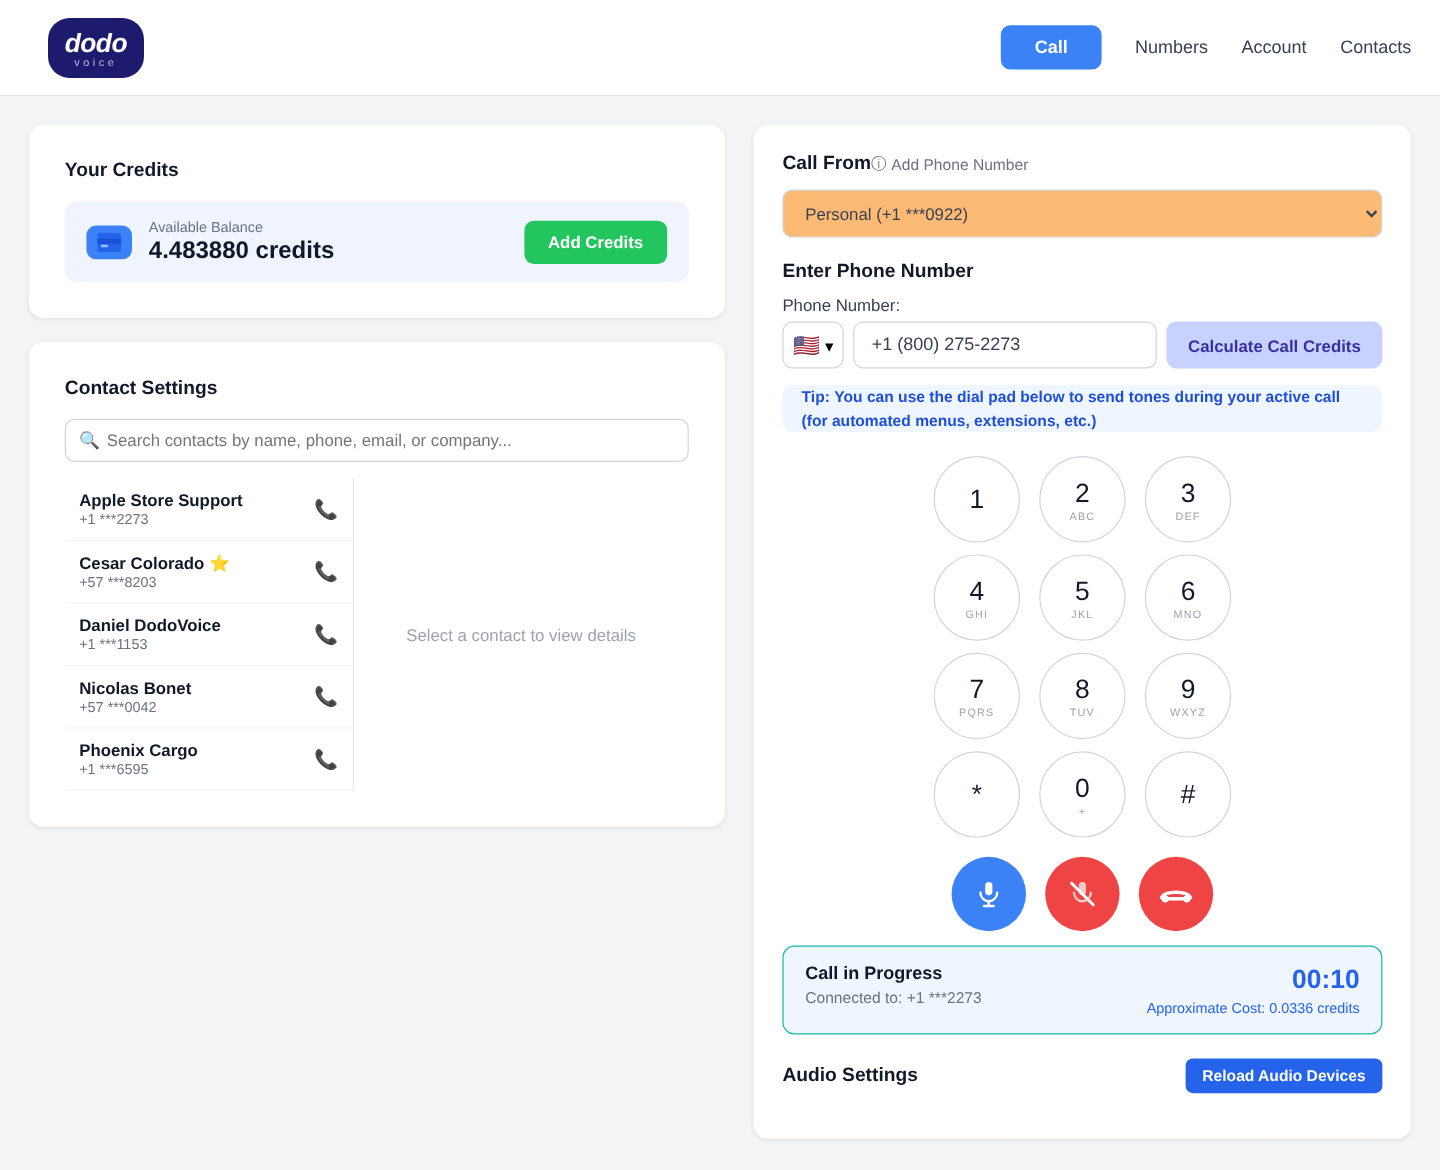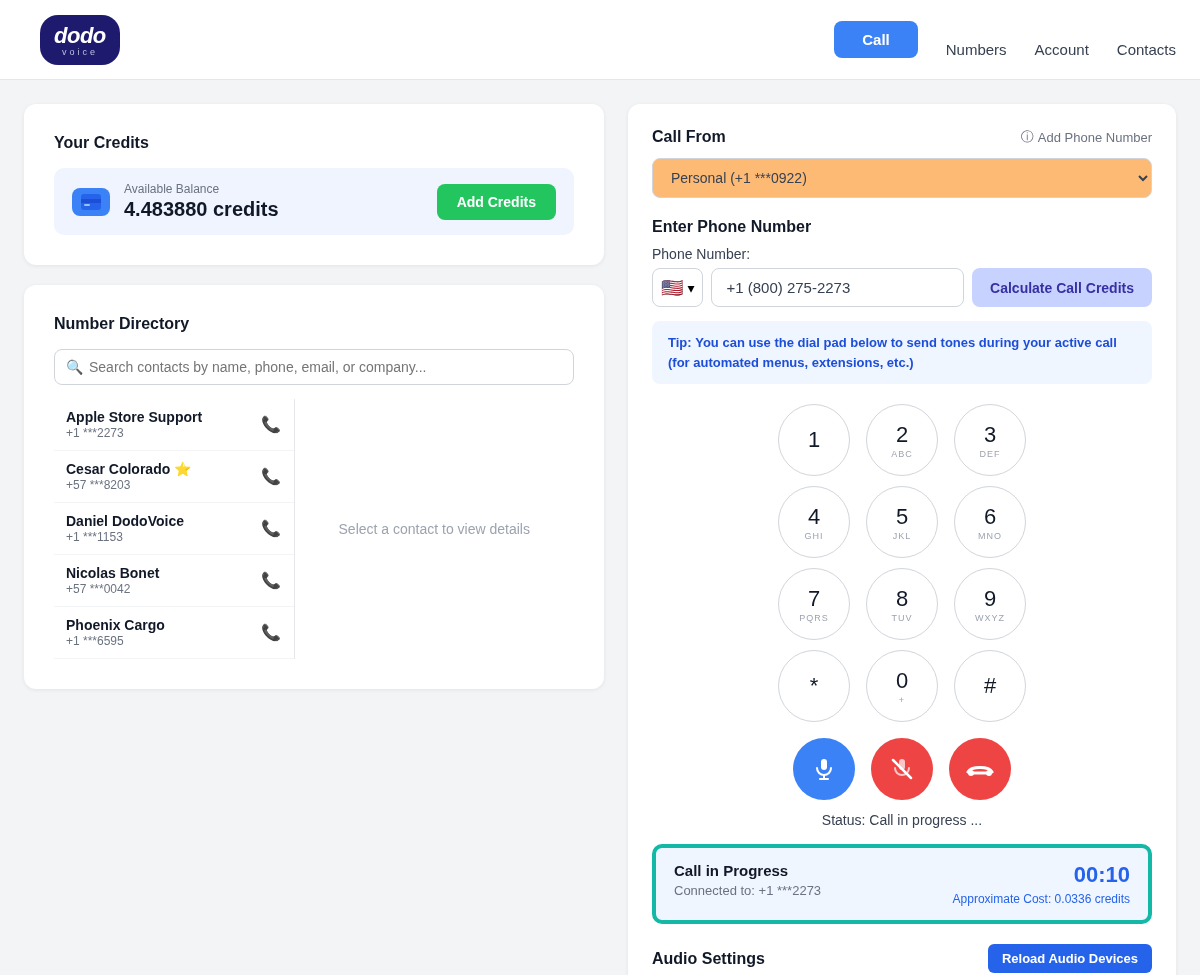--- a/index.html
+++ b/index.html
@@ -4,21 +4,21 @@
   <style>
     * { box-sizing: border-box; margin: 0; padding: 0; }
     body { font-family: -apple-system, BlinkMacSystemFont, 'Segoe UI', sans-serif; background: #f3f4f6; min-height: 975px; }
 
     
     .header { background: #fff; display: flex; align-items: center; justify-content: space-between; padding: 0 24px; height: 80px; border-bottom: 1px solid #e5e7eb; }
     .logo-wrap { display: flex; align-items: center; padding-left: 16px; }
     .logo-box { background: #1e1b6e; border-radius: 18px; padding: 8px 14px; display: flex; flex-direction: column; align-items: center; }
     .logo-text { color: #fff; font-size: 22px; font-weight: 800; letter-spacing: -0.5px; font-style: italic; }
     .logo-sub { color: #c0c0e0; font-size: 9px; letter-spacing: 3px; text-transform: lowercase; margin-top: -2px; }
-    .nav { display: flex; align-items: flex-end; gap: 28px; }
+    .nav { display: flex; align-items: center; gap: 28px; }
     .nav-call-btn { background: #3b82f6; color: #fff; border: none; border-radius: 8px; padding: 10px 28px; font-size: 15px; font-weight: 600; cursor: pointer; }
     .nav-link { color: #374151; font-size: 15px; cursor: pointer; text-decoration: none; }
 
     
     .main { display: flex; gap: 0; padding: 24px; gap: 24px; }
     .left-col { width: 580px; flex-shrink: 0; display: flex; flex-direction: column; gap: 20px; }
 
     
     .card { background: #fff; border-radius: 12px; padding: 30px; box-shadow: 0 1px 4px rgba(0,0,0,0.07); }
 
@@ -41,55 +41,55 @@
     .contact-item { display: flex; align-items: center; justify-content: space-between; padding: 10px 12px; border-bottom: 1px solid #f3f4f6; cursor: pointer; }
     .contact-name { font-size: 14px; font-weight: 600; color: #111827; }
     .contact-phone { font-size: 12px; color: #6b7280; margin-top: 1px; }
     .phone-call-icon { color: #22c55e; font-size: 16px; cursor: pointer; }
     .contact-detail { flex: 1; display: flex; align-items: center; justify-content: center; color: #9ca3af; font-size: 14px; padding: 20px; }
 
     
     .right-panel { background: #fff; border-radius: 12px; padding: 24px; box-shadow: 0 1px 4px rgba(0,0,0,0.07); }
 
     
-    .section-header { display: flex; align-items: center; justify-content: space-between; margin-bottom: 12px; }
+    .section-header { display: flex; align-items: center; margin-bottom: 12px; }
     .section-title { font-size: 16px; font-weight: 700; color: #111827; }
     .add-phone-link { color: #6b7280; font-size: 13px; display: flex; align-items: center; gap: 4px; cursor: pointer; }
     .select-box { width: 100%; border: 1px solid #d1d5db; border-radius: 8px; padding: 10px 14px; font-size: 14px; color: #374151; background: #fdba74; cursor: pointer; appearance: auto; margin-bottom: 20px; }
 
     
     .enter-phone-title { font-size: 16px; font-weight: 700; color: #111827; margin-bottom: 10px; }
     .phone-label { font-size: 14px; color: #374151; margin-bottom: 6px; }
     .phone-input-row { display: flex; gap: 8px; margin-bottom: 14px; }
     .flag-btn { display: flex; align-items: center; gap: 4px; border: 1px solid #d1d5db; border-radius: 8px; padding: 0 8px; background: #fff; cursor: pointer; font-size: 14px; }
     .flag-emoji { font-size: 18px; }
     .phone-input { flex: 1; border: 1px solid #d1d5db; border-radius: 8px; padding: 10px 14px; font-size: 15px; color: #374151; outline: none; }
     .calc-btn { background: #c7d2fe; color: #3730a3; border: none; border-radius: 8px; padding: 10px 18px; font-size: 14px; font-weight: 600; cursor: pointer; white-space: nowrap; }
 
     
-    .tip-box { background: #eff6ff; border-radius: 8px; padding: 12px 16px; font-size: 13px; color: #374151; margin-bottom: 20px; line-height: 1.5; }
+    .tip-box { background: #eff6ff; border-radius: 8px; padding: 0 16px; font-size: 13px; color: #374151; margin-bottom: 20px; line-height: 1.5; }
     .tip-box .highlight { color: #1d4ed8; font-weight: 600; }
 
     
     .dialpad { display: flex; flex-direction: column; align-items: center; gap: 10px; margin-bottom: 16px; }
     .dialpad-row { display: flex; gap: 16px; }
     .dial-key { width: 72px; height: 72px; border-radius: 50%; border: 1.5px solid #d1d5db; background: #fff; display: flex; flex-direction: column; align-items: center; justify-content: center; cursor: pointer; font-size: 22px; font-weight: 500; color: #111827; transition: background 0.1s; }
     .dial-sub { font-size: 9px; color: #9ca3af; letter-spacing: 1px; font-weight: 400; margin-top: 1px; }
     .dial-key.empty-sub .dial-sub { visibility: hidden; }
 
     
     .action-row { display: flex; gap: 16px; justify-content: center; margin-bottom: 12px; }
     .action-btn { width: 62px; height: 62px; border-radius: 50%; border: none; display: flex; align-items: center; justify-content: center; cursor: pointer; font-size: 22px; }
     .action-btn.blue { background: #3b82f6; color: #fff; }
     .action-btn.red { background: #ef4444; color: #fff; }
 
     .status-text { text-align: center; font-size: 14px; color: #374151; margin-bottom: 16px; }
 
     
-    .call-progress { background: #eff6ff; border: 4px solid #14b8a6; border-radius: 10px; padding: 14px 18px; display: flex; justify-content: space-between; align-items: flex-start; margin-bottom: 20px; }
+    .call-progress { background: #eff6ff; border: 1px solid #14b8a6; border-radius: 10px; padding: 14px 18px; display: flex; justify-content: space-between; align-items: flex-start; margin-bottom: 20px; }
     .call-progress-title { font-size: 15px; font-weight: 700; color: #111827; margin-bottom: 4px; }
     .call-connected { font-size: 13px; color: #6b7280; }
     .call-timer { font-size: 22px; font-weight: 700; color: #2563eb; text-align: right; }
     .call-cost { font-size: 12px; color: #2563eb; margin-top: 4px; }
 
     
     .audio-title { font-size: 16px; font-weight: 700; color: #111827; margin-bottom: 14px; display: flex; align-items: center; justify-content: space-between; }
     .reload-btn { background: #2563eb; color: #fff; border: none; border-radius: 6px; padding: 7px 14px; font-size: 13px; font-weight: 700; cursor: pointer; }
   </style>
 </head>
@@ -128,21 +128,21 @@
           <div>
             <div class="balance-label">Available Balance</div>
             <div class="balance-amount">4.483880 credits</div>
           </div>
         </div>
         <button class="add-credits-btn">Add Credits</button>
       </div>
     </div>
 
     <div class="card">
-      <div class="card-title">Number Directory</div>
+      <div class="card-title">Contact Settings</div>
       <div class="search-wrap">
         <span class="search-icon-pos">🔍</span>
         <input class="search-input" type="text" placeholder="Search contacts by name, phone, email, or company..." style="">
       </div>
       <div class="contact-layout">
         <div class="contact-list" id="contact-list">
             <div class="contact-item">
     <div>
       <div class="contact-name">Apple Store Support</div>
       <div class="contact-phone">+1 ***2273</div>
@@ -258,21 +258,20 @@
         <svg width="28" height="18" viewBox="0 0 28 18" fill="none" xmlns="http://www.w3.org/2000/svg">
           <path d="M2 12c3-6 21-6 24 0" stroke="white" stroke-width="3" fill="none" stroke-linecap="round"></path>
           <circle cx="5" cy="13" r="3" fill="white"></circle>
           <circle cx="23" cy="13" r="3" fill="white"></circle>
           <line x1="5" y1="13" x2="23" y2="13" stroke="white" stroke-width="3"></line>
         </svg>
       </button>
     </div>
 
     
-    <div class="status-text">Status: Call in progress ...</div>
 
     
     <div class="call-progress">
       <div>
         <div class="call-progress-title">Call in Progress</div>
         <div class="call-connected">Connected to: +1 ***2273</div>
       </div>
       <div>
         <div class="call-timer">00:10</div>
         <div class="call-cost">Approximate Cost: 0.0336 credits</div>

